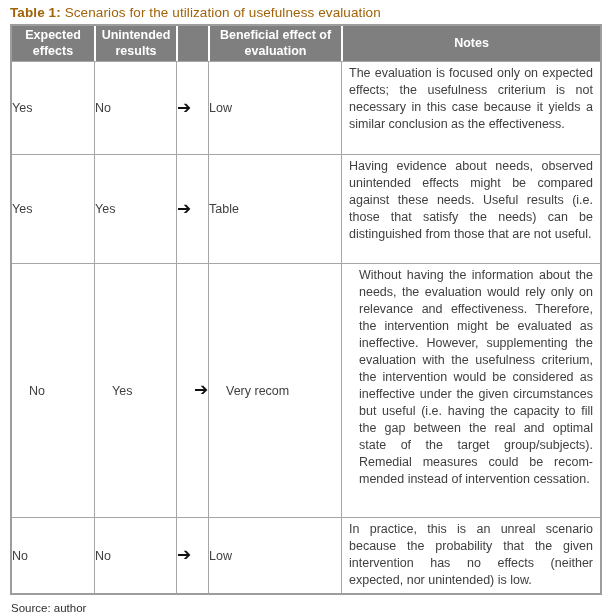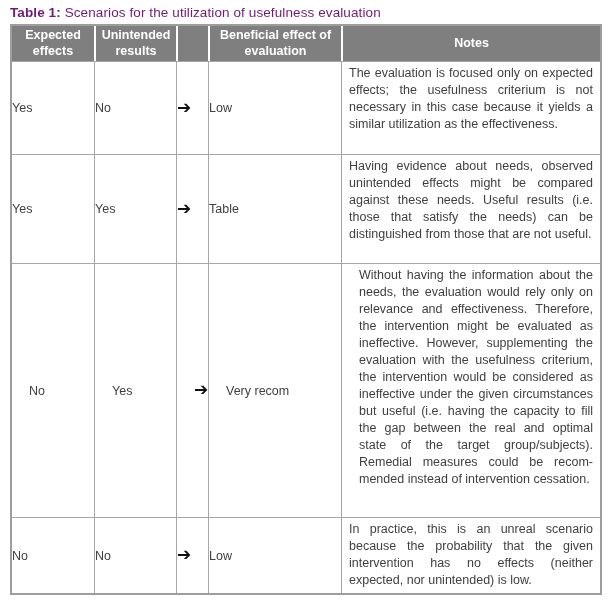--- a/index.html
+++ b/index.html
@@ -7,21 +7,21 @@
   body {
     width: 609px;
     height: 615px;
     font-family: "Liberation Sans", "DejaVu Sans", sans-serif;
     color: #3f3f3f;
     padding: 3px 0 0 10px;
     overflow: hidden;
   }
   .caption {
     font-size: 13.5px;
-    color: #701a75;
+    color: #a16207;
     margin: 2px 4px 4px 0;
     letter-spacing: 0.1px;
   }
   .caption .bold { font-weight: bold; }
   .table-frame {
     display: inline-block;
     border: 2px solid #9d9d9d;
     background: #fdba74;
   }
   table {
@@ -104,21 +104,21 @@
           <th>Beneficial effect of evaluation</th>
           <th>Notes</th>
         </tr>
       </thead>
       <tbody>
         <tr class="r1">
           <td>Yes</td>
           <td>No</td>
           <td class="arrow">➔</td>
           <td>Low</td>
-          <td class="notes">The evaluation is focused only on expected effects; the usefulness crite­rium is not necessary in this case because it yields a similar utilization as the effectiveness.</td>
+          <td class="notes">The evaluation is focused only on expected effects; the usefulness crite­rium is not necessary in this case because it yields a similar conclusion as the effectiveness.</td>
         </tr>
         <tr class="r2">
           <td>Yes</td>
           <td>Yes</td>
           <td class="arrow">➔</td>
           <td>Table</td>
           <td class="notes">Having evidence about needs, ob­served unintended effects might be compared against these needs. Useful results (i.e. those that satisfy the needs) can be distinguished from those that are not useful.</td>
         </tr>
         <tr class="r3">
           <td>No</td>
@@ -131,14 +131,15 @@
           <td>No</td>
           <td>No</td>
           <td class="arrow">➔</td>
           <td>Low</td>
           <td class="notes">In practice, this is an unreal scenario because the probability that the given intervention has no effects (neither expected, nor unintended) is low.</td>
         </tr>
       </tbody>
     </table>
   </div>
 
+  <div class="source">Source: author</div>
 
 </div>
 
 </body></html>

